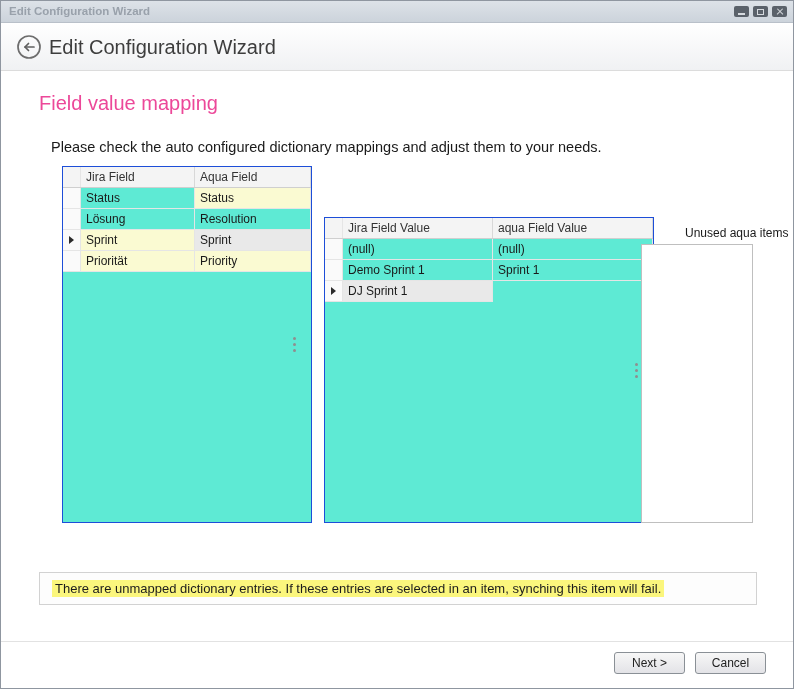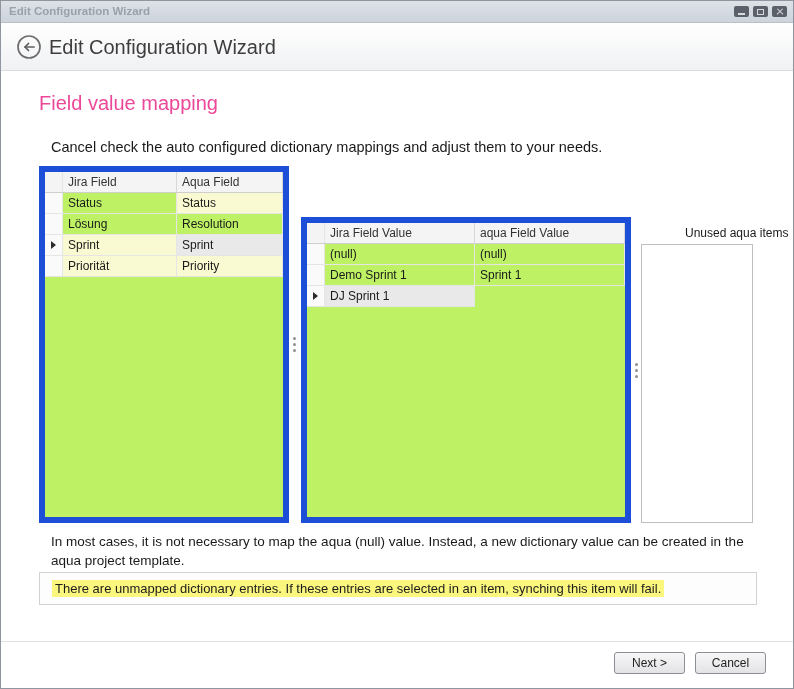--- a/index.html
+++ b/index.html
@@ -46,21 +46,21 @@
   .back-button { position: absolute; left: 15px; top: 11px; width: 26px; height: 26px; }
   .header-title {
     position: absolute; left: 48px; top: 10px;
     font-size: 20px; color: #3d3d3d; line-height: 28px;
   }
   
   .section-title { position: absolute; left: 38px; top: 91px; font-size: 20px; color: #ec4899; }
   .instruction   { position: absolute; left: 50px; top: 138px; font-size: 14.5px; color: #1a1a1a; }
   
   .grid {
-    position: absolute; background: #bef264; border: 6px solid #1d4ed8;
+    position: absolute; background: #5eead4; border: 1px solid #1d4ed8; margin-left: 23px;
   }
   .field-grid { left: 38px;  top: 165px; width: 250px; height: 357px; }
   .value-grid { left: 300px; top: 216px; width: 330px; height: 306px; }
   .g-header { display: flex; height: 21px; background: #f4f4f4; border-bottom: 1px solid #cfcfcf; }
   .g-hcell {
     font-size: 12px; color: #333333; padding: 0 5px; line-height: 20px;
     border-right: 1px solid #d8d8d8; white-space: nowrap; overflow: hidden;
   }
   .g-hind { background: #f4f4f4; border-right: 1px solid #d8d8d8; }
   .g-row { display: flex; height: 21px; }
@@ -161,21 +161,21 @@
       <svg width="26" height="26" viewBox="0 0 26 26">
         <circle cx="13" cy="13" r="11" fill="none" stroke="#6d6d6d" stroke-width="1.7"></circle>
         <path d="M18 13 H9" fill="none" stroke="#5f5f5f" stroke-width="1.7" stroke-linecap="round"></path>
         <path d="M12.5 9.5 L9 13 L12.5 16.5" fill="none" stroke="#5f5f5f" stroke-width="1.7" stroke-linecap="round" stroke-linejoin="round"></path>
       </svg>
     </div>
     <span class="header-title">Edit Configuration Wizard</span>
   </div>
 
   <div class="section-title">Field value mapping</div>
-  <div class="instruction">Cancel check the auto configured dictionary mappings and adjust them to your needs.</div>
+  <div class="instruction">Please check the auto configured dictionary mappings and adjust them to your needs.</div>
 
   <div class="grid field-grid">
     <div class="g-header">
       <div class="g-ind g-hind"></div>
       <div class="g-hcell c-f1">Jira Field</div>
       <div class="g-hcell c-f2">Aqua Field</div>
     </div>
     <div class="g-row">
       <div class="g-ind"></div>
       <div class="g-cell c-f1">Status</div>
@@ -237,21 +237,20 @@
     <span class="grip">
         <i></i>
         <i></i>
         <i></i>
       </span>
   </div>
 
   <div class="unused-label">Unused aqua items</div>
   <div class="unused-list"></div>
 
-  <div class="note">In most cases, it is not necessary to map the aqua (null) value. Instead, a new dictionary value can be created in the aqua project template.</div>
   <div class="warning-box">
     <span class="warning-text">There are unmapped dictionary entries. If these entries are selected in an item, synching this item will fail.</span>
   </div>
 
   <div class="footer-sep"></div>
   <button class="btn btn-next">Next &gt;</button>
   <button class="btn btn-cancel">Cancel</button>
 
 </div>
 

